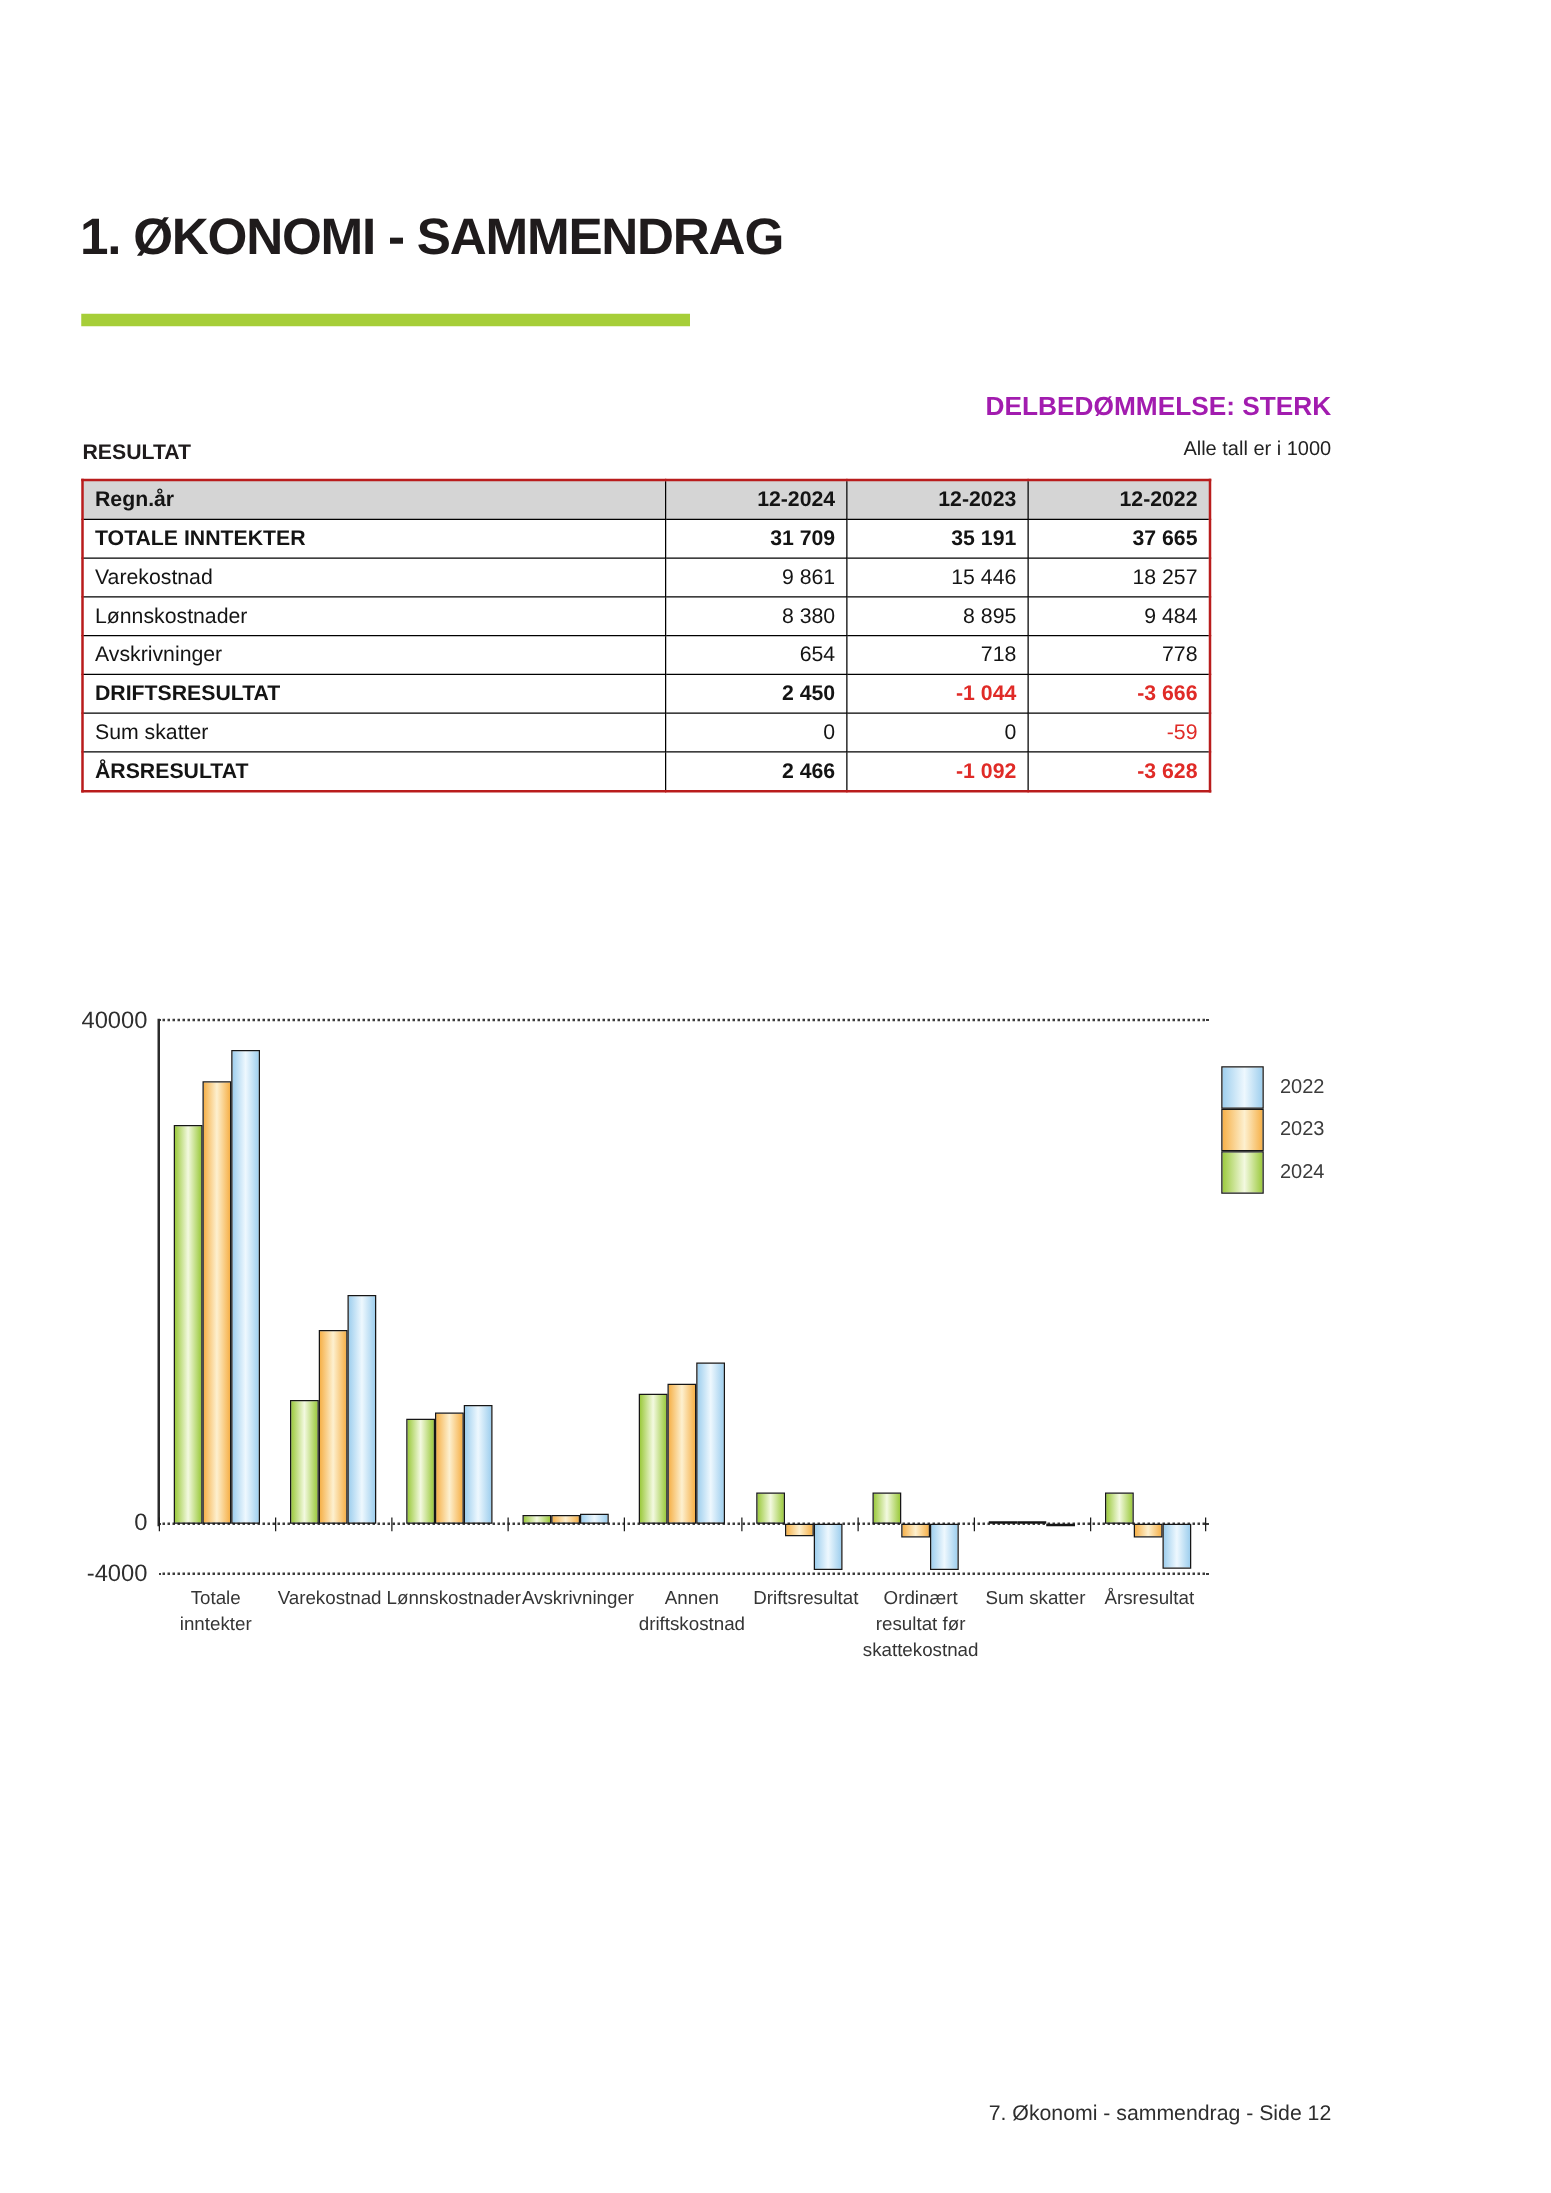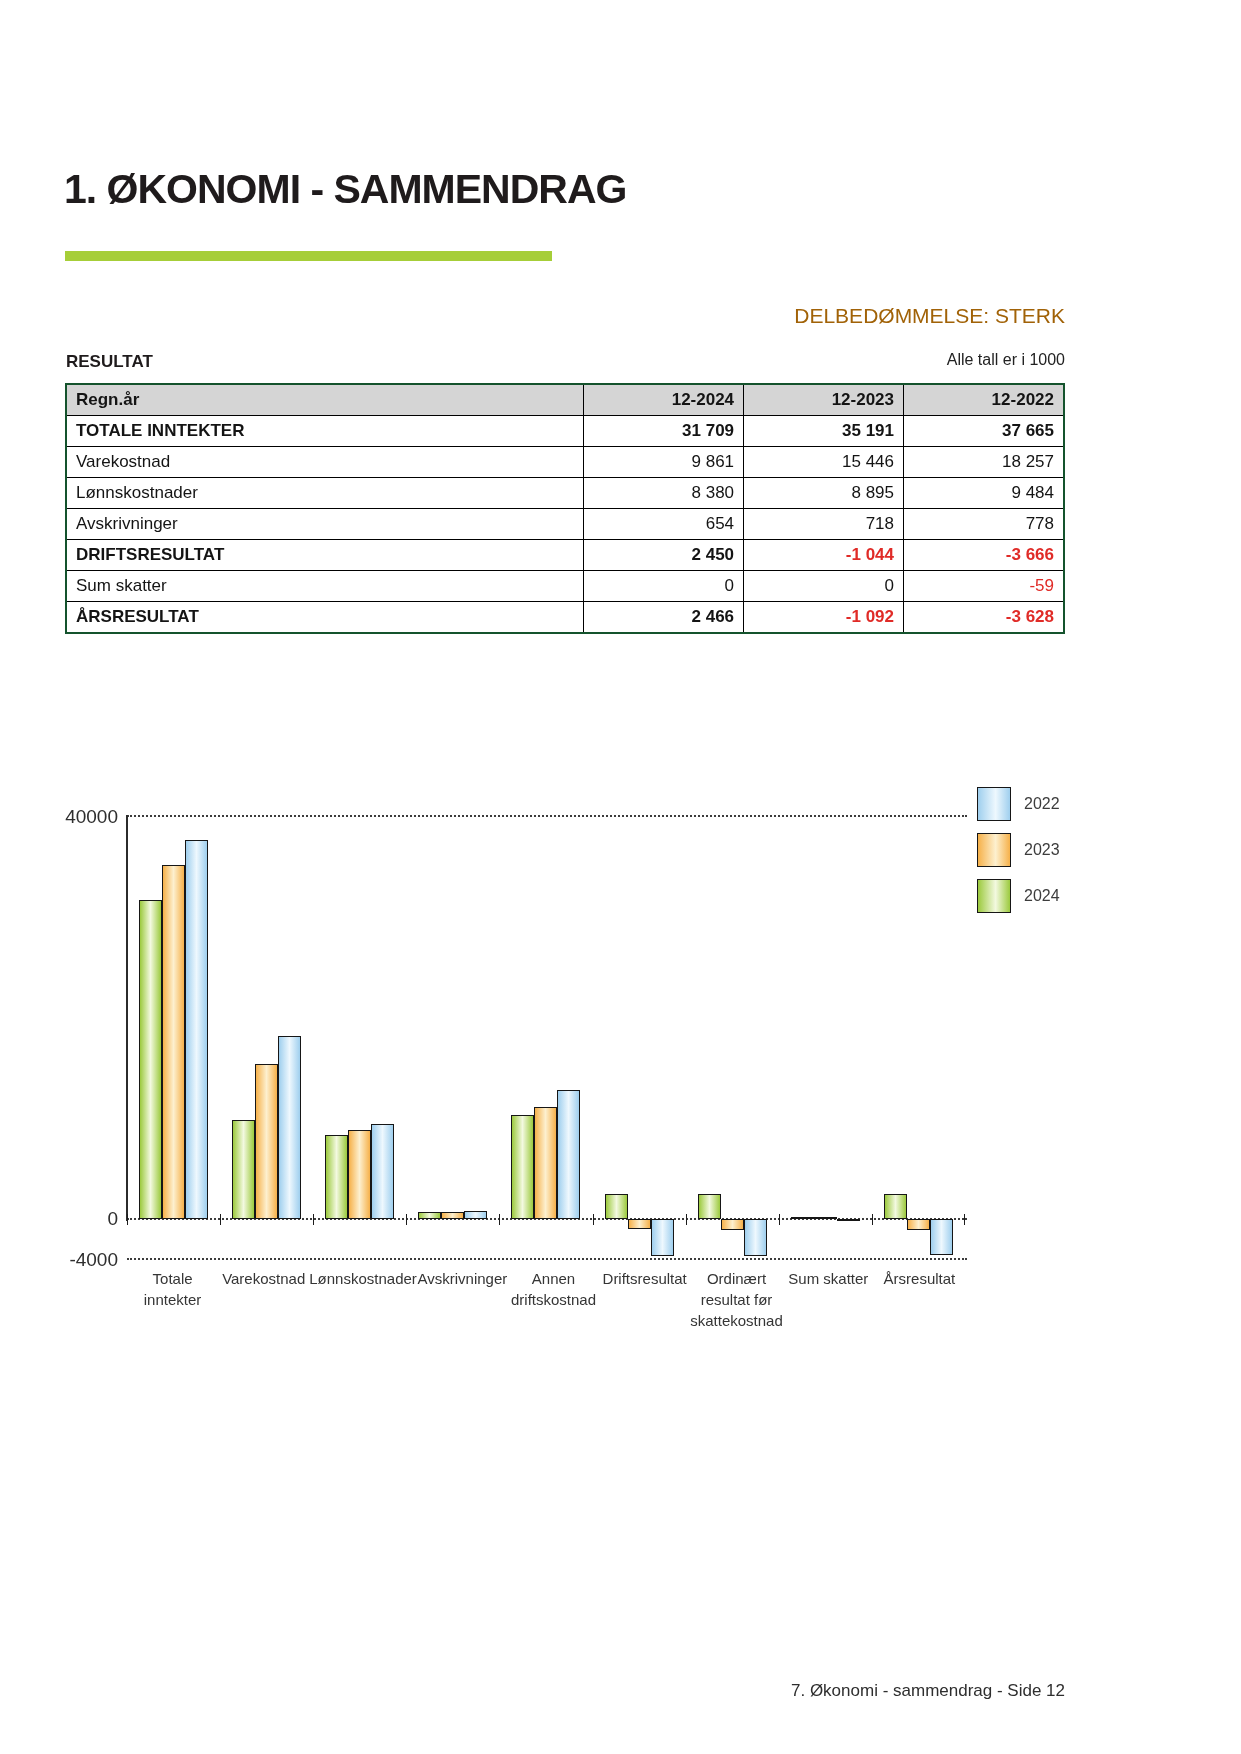--- a/index.html
+++ b/index.html
@@ -10,46 +10,46 @@
   
   .logo{position:absolute;top:76px;right:178px;display:flex;align-items:baseline;letter-spacing:1px;}
   .logo .l1{font-size:33px;color:#3a6884;font-weight:500;}
   .logo .amp{font-size:43px;color:#2d6f99;font-weight:400;margin:0 2px 0 4px;line-height:0;}
   .logo .l2{font-size:33px;color:#69a7c9;font-weight:500;}
   
   .page-title{position:absolute;left:64px;top:166px;font-size:41px;font-weight:900;
     letter-spacing:-1px;color:#1f1b1c;white-space:nowrap;}
   .title-rule{position:absolute;left:65px;top:251px;width:487px;height:10px;background:#a6ce38;}
   
-  .assessment{position:absolute;right:176px;top:304px;font-size:21px;font-weight:400;color:#a16207;}
+  .assessment{position:absolute;right:176px;top:314px;font-size:21px;font-weight:700;color:#a21caf;}
   .section-label{position:absolute;left:66px;top:352px;font-size:17px;font-weight:700;color:#1f1b1c;}
   .units-note{position:absolute;right:176px;top:351px;font-size:16px;color:#222;}
   
-  .results-table{position:absolute;left:65px;top:383px;width:1000px;border-collapse:collapse;
-    font-size:17px;color:#141414;border:2px solid #14532d;}
+  .results-table{position:absolute;left:65px;top:383px;width:904px;border-collapse:collapse;
+    font-size:17px;color:#141414;border:2px solid #b91c1c;}
   .results-table th,.results-table td{border:1px solid #000;height:26px;padding:2px 9px;vertical-align:middle;}
   .results-table thead th{background:#d5d5d5;font-weight:700;}
   .col-label{width:539px;text-align:left;}
   .col-num{width:153px;text-align:right;}
   td.num{text-align:right;}
   tr.bold td{font-weight:700;}
   td.neg{color:#e02b27;}
   
   .chart{position:absolute;left:0;top:0;width:1241px;height:1754px;pointer-events:none;}
   .ylabel{position:absolute;width:62px;text-align:right;font-size:19px;color:#2e2e2e;}
   .grid{position:absolute;left:127px;width:840px;height:0;border-top:2px dotted #3c3c3c;}
   .yaxis{position:absolute;left:126px;top:815px;width:2px;height:406px;background:#2b2b2b;}
   .plot{position:absolute;left:127px;top:817px;width:838px;height:443px;display:flex;}
   .group{position:relative;flex:1 1 0;height:443px;}
   .bar{position:absolute;width:23px;border:1px solid #161616;box-sizing:border-box;}
   .tick{position:absolute;width:1px;height:11px;background:#1c1c1c;top:397px;}
   .xlabels{position:absolute;left:127px;top:1268px;width:838px;display:flex;}
   .xlabel{flex:1 1 0;text-align:center;font-size:15px;line-height:21px;color:#353535;}
   
-  .legend{position:absolute;left:977px;top:787px;display:flex;flex-direction:column;gap:12px;}
+  .legend{position:absolute;left:977px;top:853px;display:flex;flex-direction:column;}
   .legend-item{display:flex;align-items:center;gap:13px;}
   .legend-swatch{width:34px;height:34px;border:1.5px solid #161616;box-sizing:border-box;}
   .legend-label{font-size:16px;color:#3c3c3c;}
   
   .footer{position:absolute;right:176px;top:1681px;font-size:17px;color:#2e2e2e;}
 </style>
 </head>
 <body>
 
 <div class="page">

